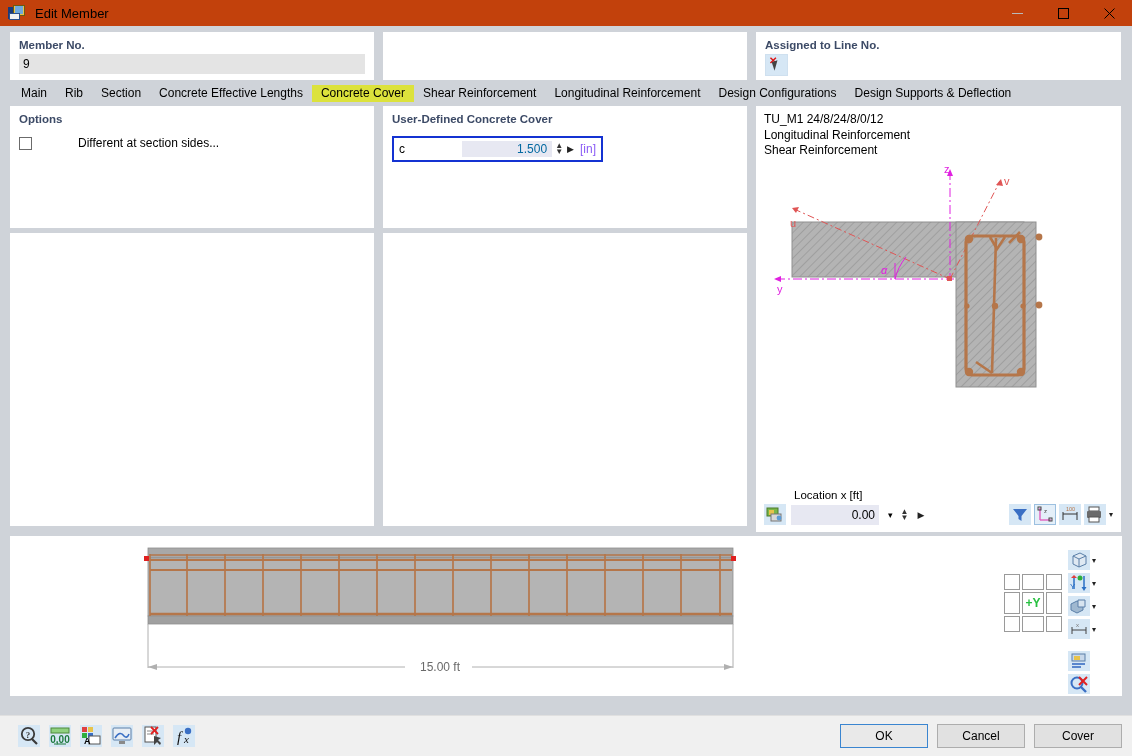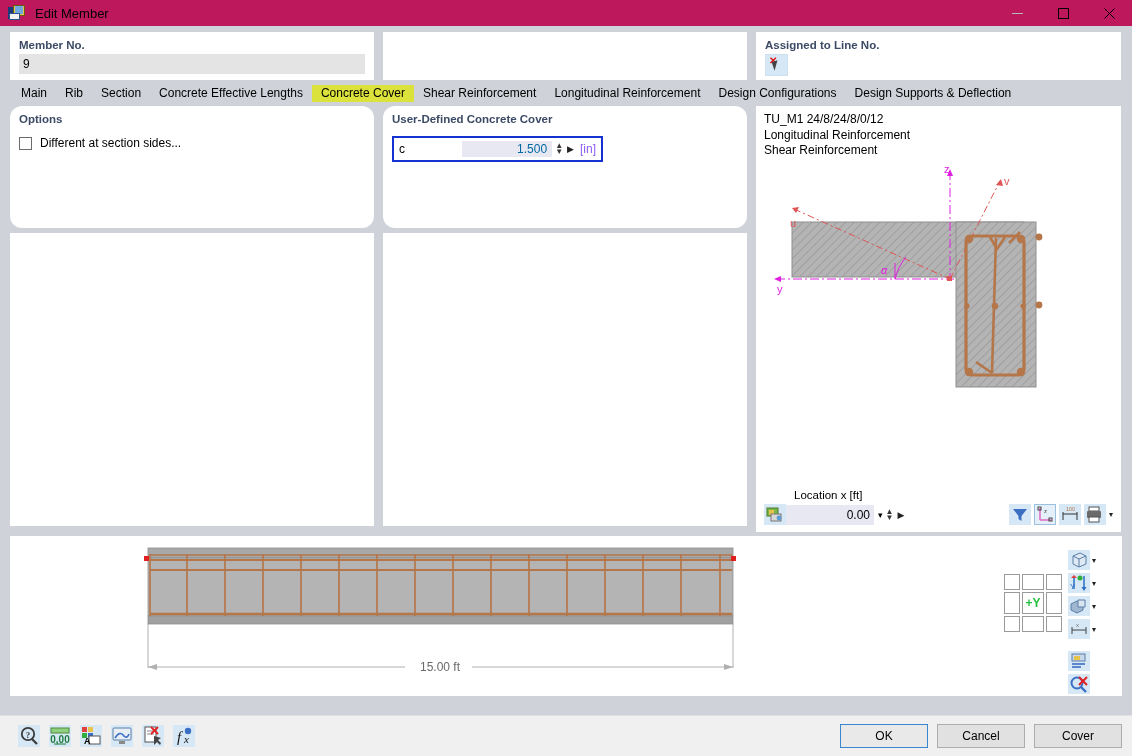--- a/index.html
+++ b/index.html
@@ -12,21 +12,21 @@
   }
   .window {
     position: relative;
     width: 1132px; height: 756px;
     background: #cfd3d9;
     display: flex; flex-direction: column;
   }
 
   
   .titlebar {
-    height: 26px; background: #be185d;
+    height: 26px; background: #c2410c;
     display: flex; align-items: center;
     flex: 0 0 26px;
   }
   .title-icon { width: 18px; height: 16px; margin-left: 8px; position: relative; flex:0 0 auto;}
   .title-icon .sq1 { position:absolute; left:0; top:2px; width:9px; height:12px; background:#1b3a7a; }
   .title-icon .sq2 { position:absolute; left:5px; top:0px; width:12px; height:11px; background:#e8c34a; border:1px solid #6b5a12;}
   .title-icon .sq3 { position:absolute; left:7px; top:1px; width:8px; height:8px; background:#6fa8dc; }
   .title-icon .sq4 { position:absolute; left:1px; top:8px; width:11px; height:7px; background:#f2f2f2; border:1px solid #2b4f8a;}
   .title-text { margin-left: 9px; font-size: 13px; color: #000; }
   .win-controls { margin-left: auto; display: flex; height: 26px; }
@@ -94,31 +94,31 @@
     flex: 1 1 auto; display: flex; flex-direction: column;
     padding: 0 10px 0 10px; gap: 5px; padding-top: 4px;
   }
   .top-area { display: flex; gap: 9px; height: 420px; }
   .col { display: flex; flex-direction: column; gap: 5px; }
   .col.left { width: 364px; }
   .col.mid { width: 364px; }
   .col.right { width: 365px; }
 
   .panel { background: #ffffff; }
-  .panel.opts { height: 122px; padding: 7px 9px; border-radius: 12px; }
+  .panel.opts { height: 122px; padding: 7px 9px; }
   .panel.lower { flex: 1 1 auto; }
   .panel-title {
     font-size: 11.5px; font-weight: bold; color: #3c4a66; margin-bottom: 11px;
   }
   .checkrow { display: flex; align-items: center; gap: 8px; }
   .checkbox {
     width: 13px; height: 13px; border: 1px solid #6b6b6b; background: #fff;
     flex: 0 0 auto;
   }
-  .checkrow .lbl { font-size: 12px; color: #000; }
+  .checkrow .lbl { font-size: 12px; color: #000; margin-left: 38px; }
 
   
   .cover-field {
     border: 2px solid #1432d2; height: 26px; display: flex;
     align-items: center; padding: 0 5px; background: #fff;
     width: 211px;
   }
   .cover-field .c-lbl { font-size: 12px; color: #000; width: 65px; }
   .cover-val {
     background: #e7e8f2; height: 16px; width: 92px;
@@ -134,21 +134,21 @@
   .unit { margin-left: 6px; font-size: 12px; color: #8b5cf6; }
 
   
   .col.right .panel.graphic {
     flex: 1 1 auto; position: relative; padding: 6px 8px;
     display: flex; flex-direction: column;
   }
   .sec-info { font-size: 12px; color: #000; line-height: 15.5px; }
   .section-canvas { flex: 1 1 auto; position: relative; }
   .loc-label { font-size: 11.5px; color: #000; margin-bottom: 3px; margin-left: 30px;}
-  .loc-row { display: flex; align-items: center; height: 22px; }
+  .loc-row { display: flex; align-items: center; gap: 5px; height: 22px; }
   .icon-btn {
     width: 22px; height: 21px; background: #d6e7f5; position: relative;
     flex: 0 0 auto; border: 1px solid transparent;
   }
   .icon-btn.framed { border: 1px solid #9cc0e0; background: #e4eff9; }
   .loc-input {
     width: 88px; height: 20px; background: #e7e8f2;
     display: flex; align-items: center; justify-content: flex-end;
     padding-right: 4px; font-size: 12px;
   }

